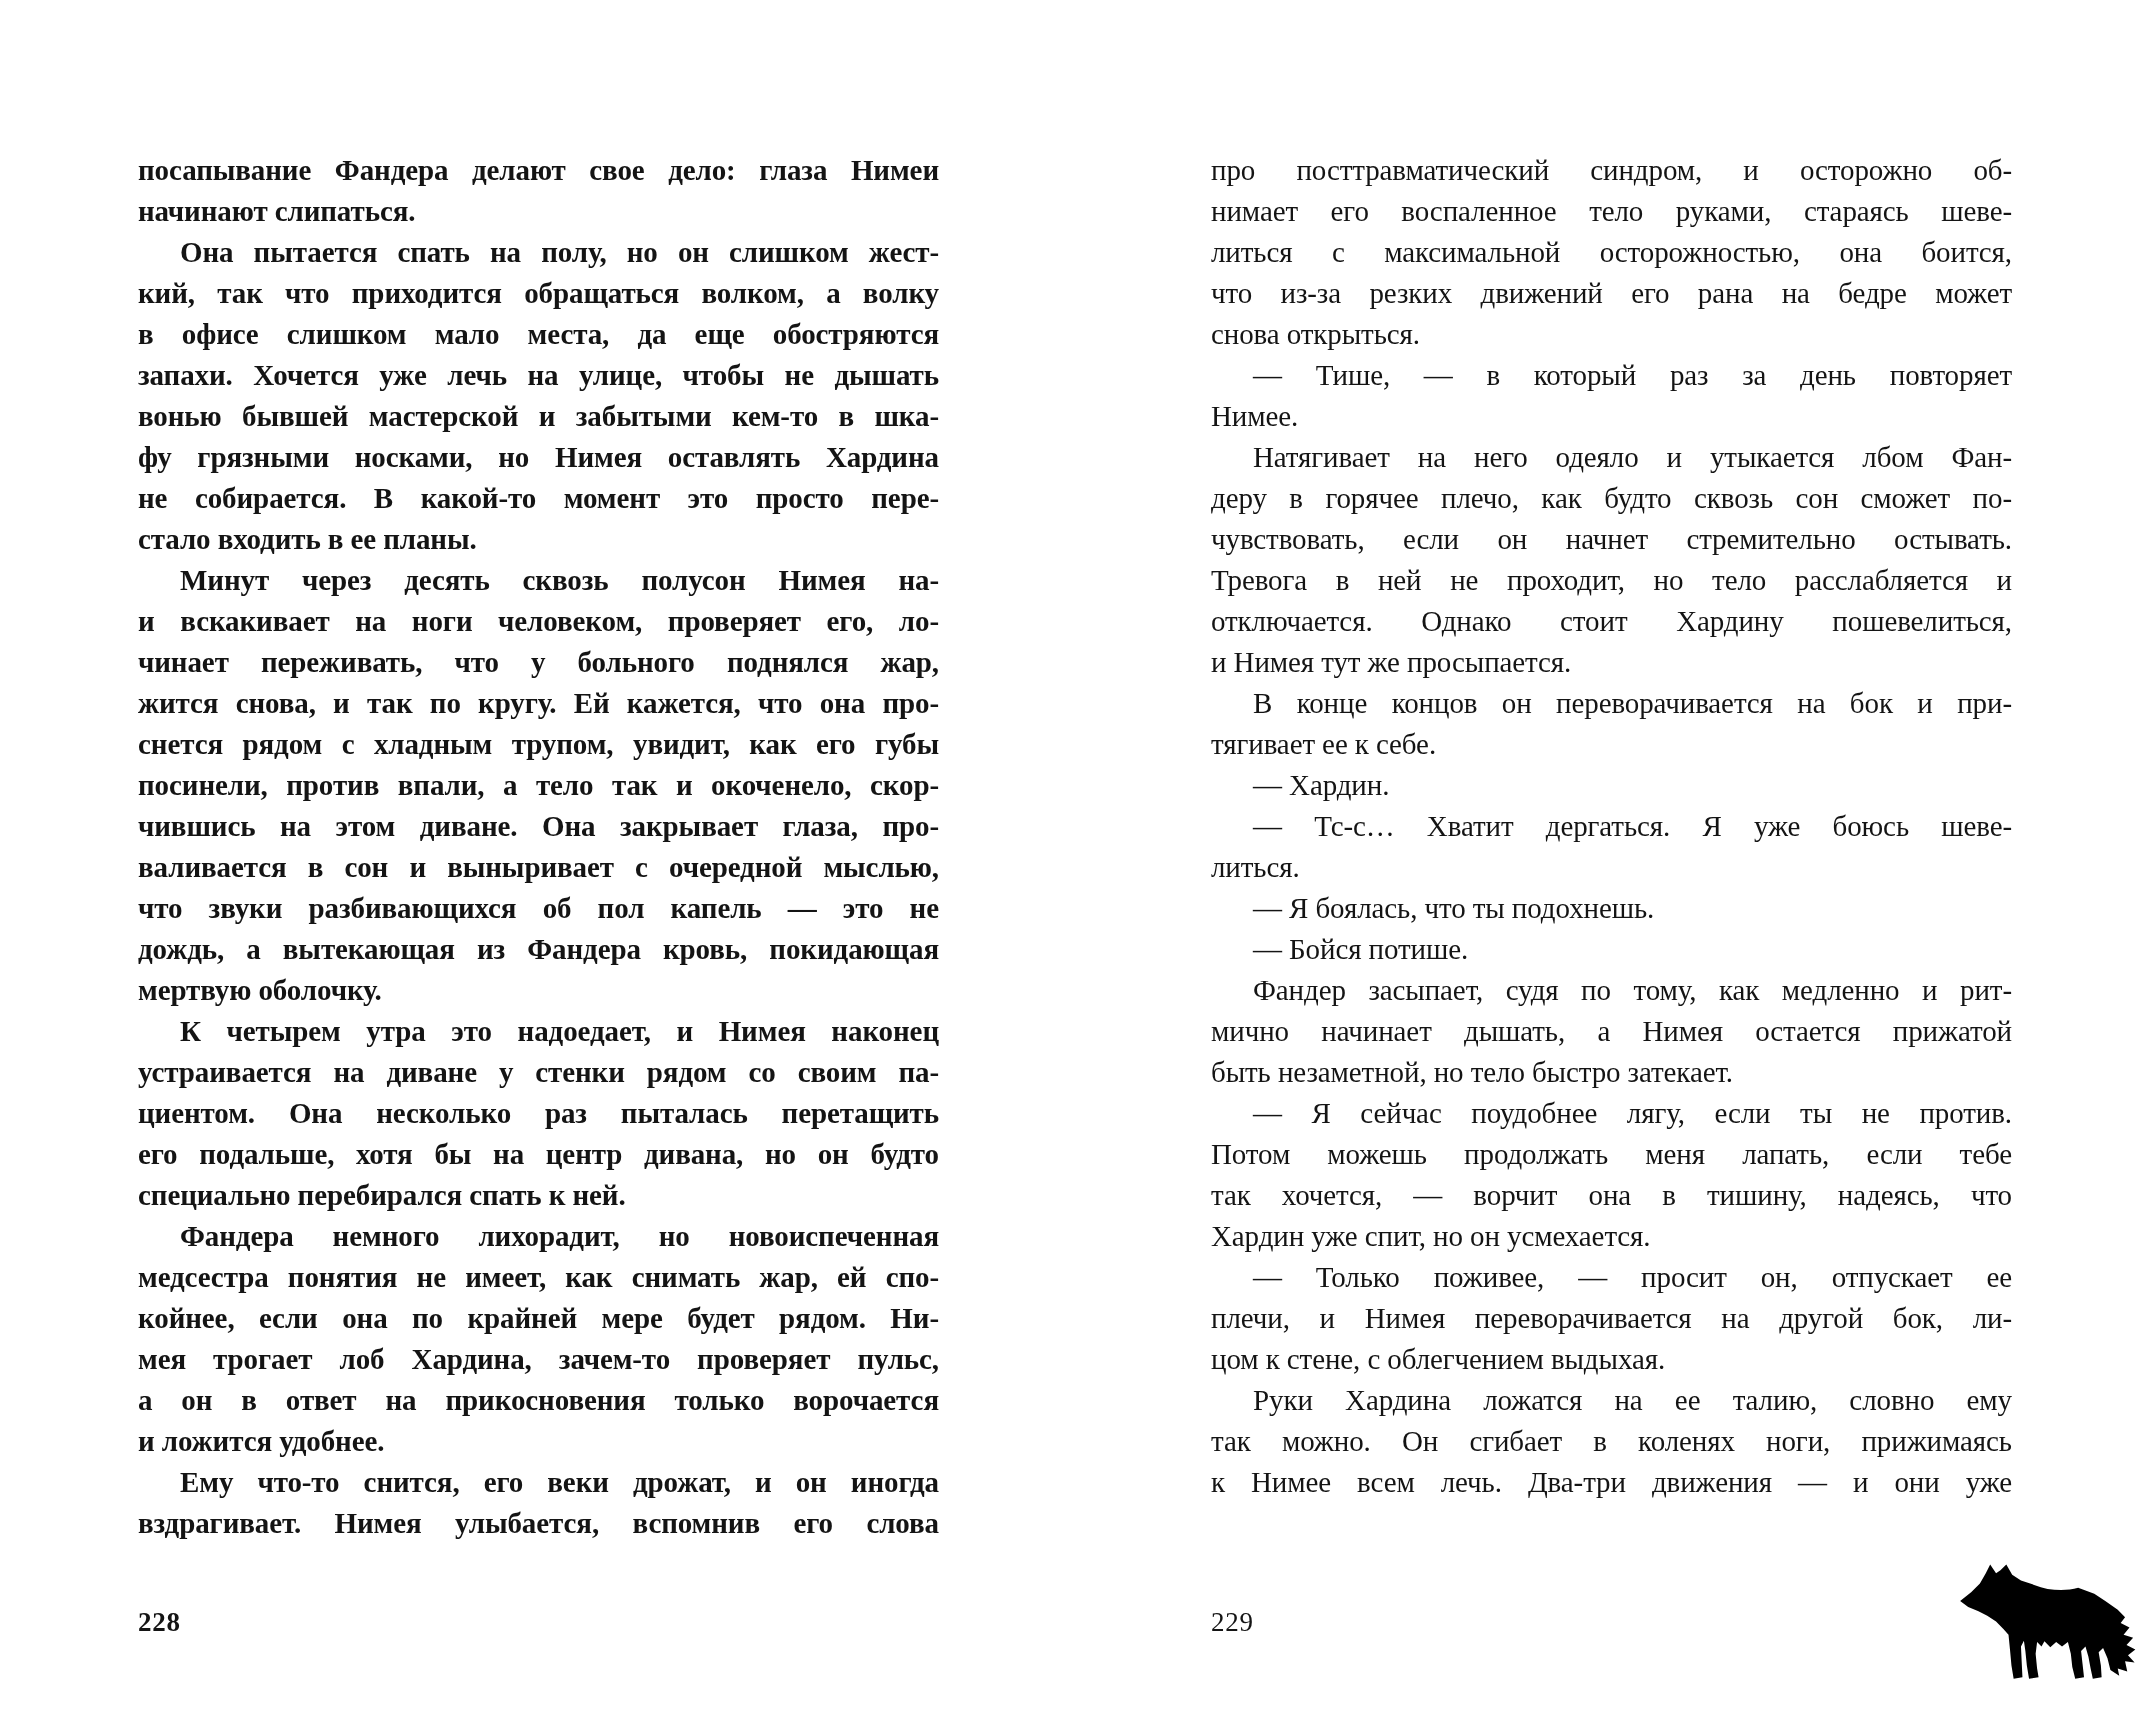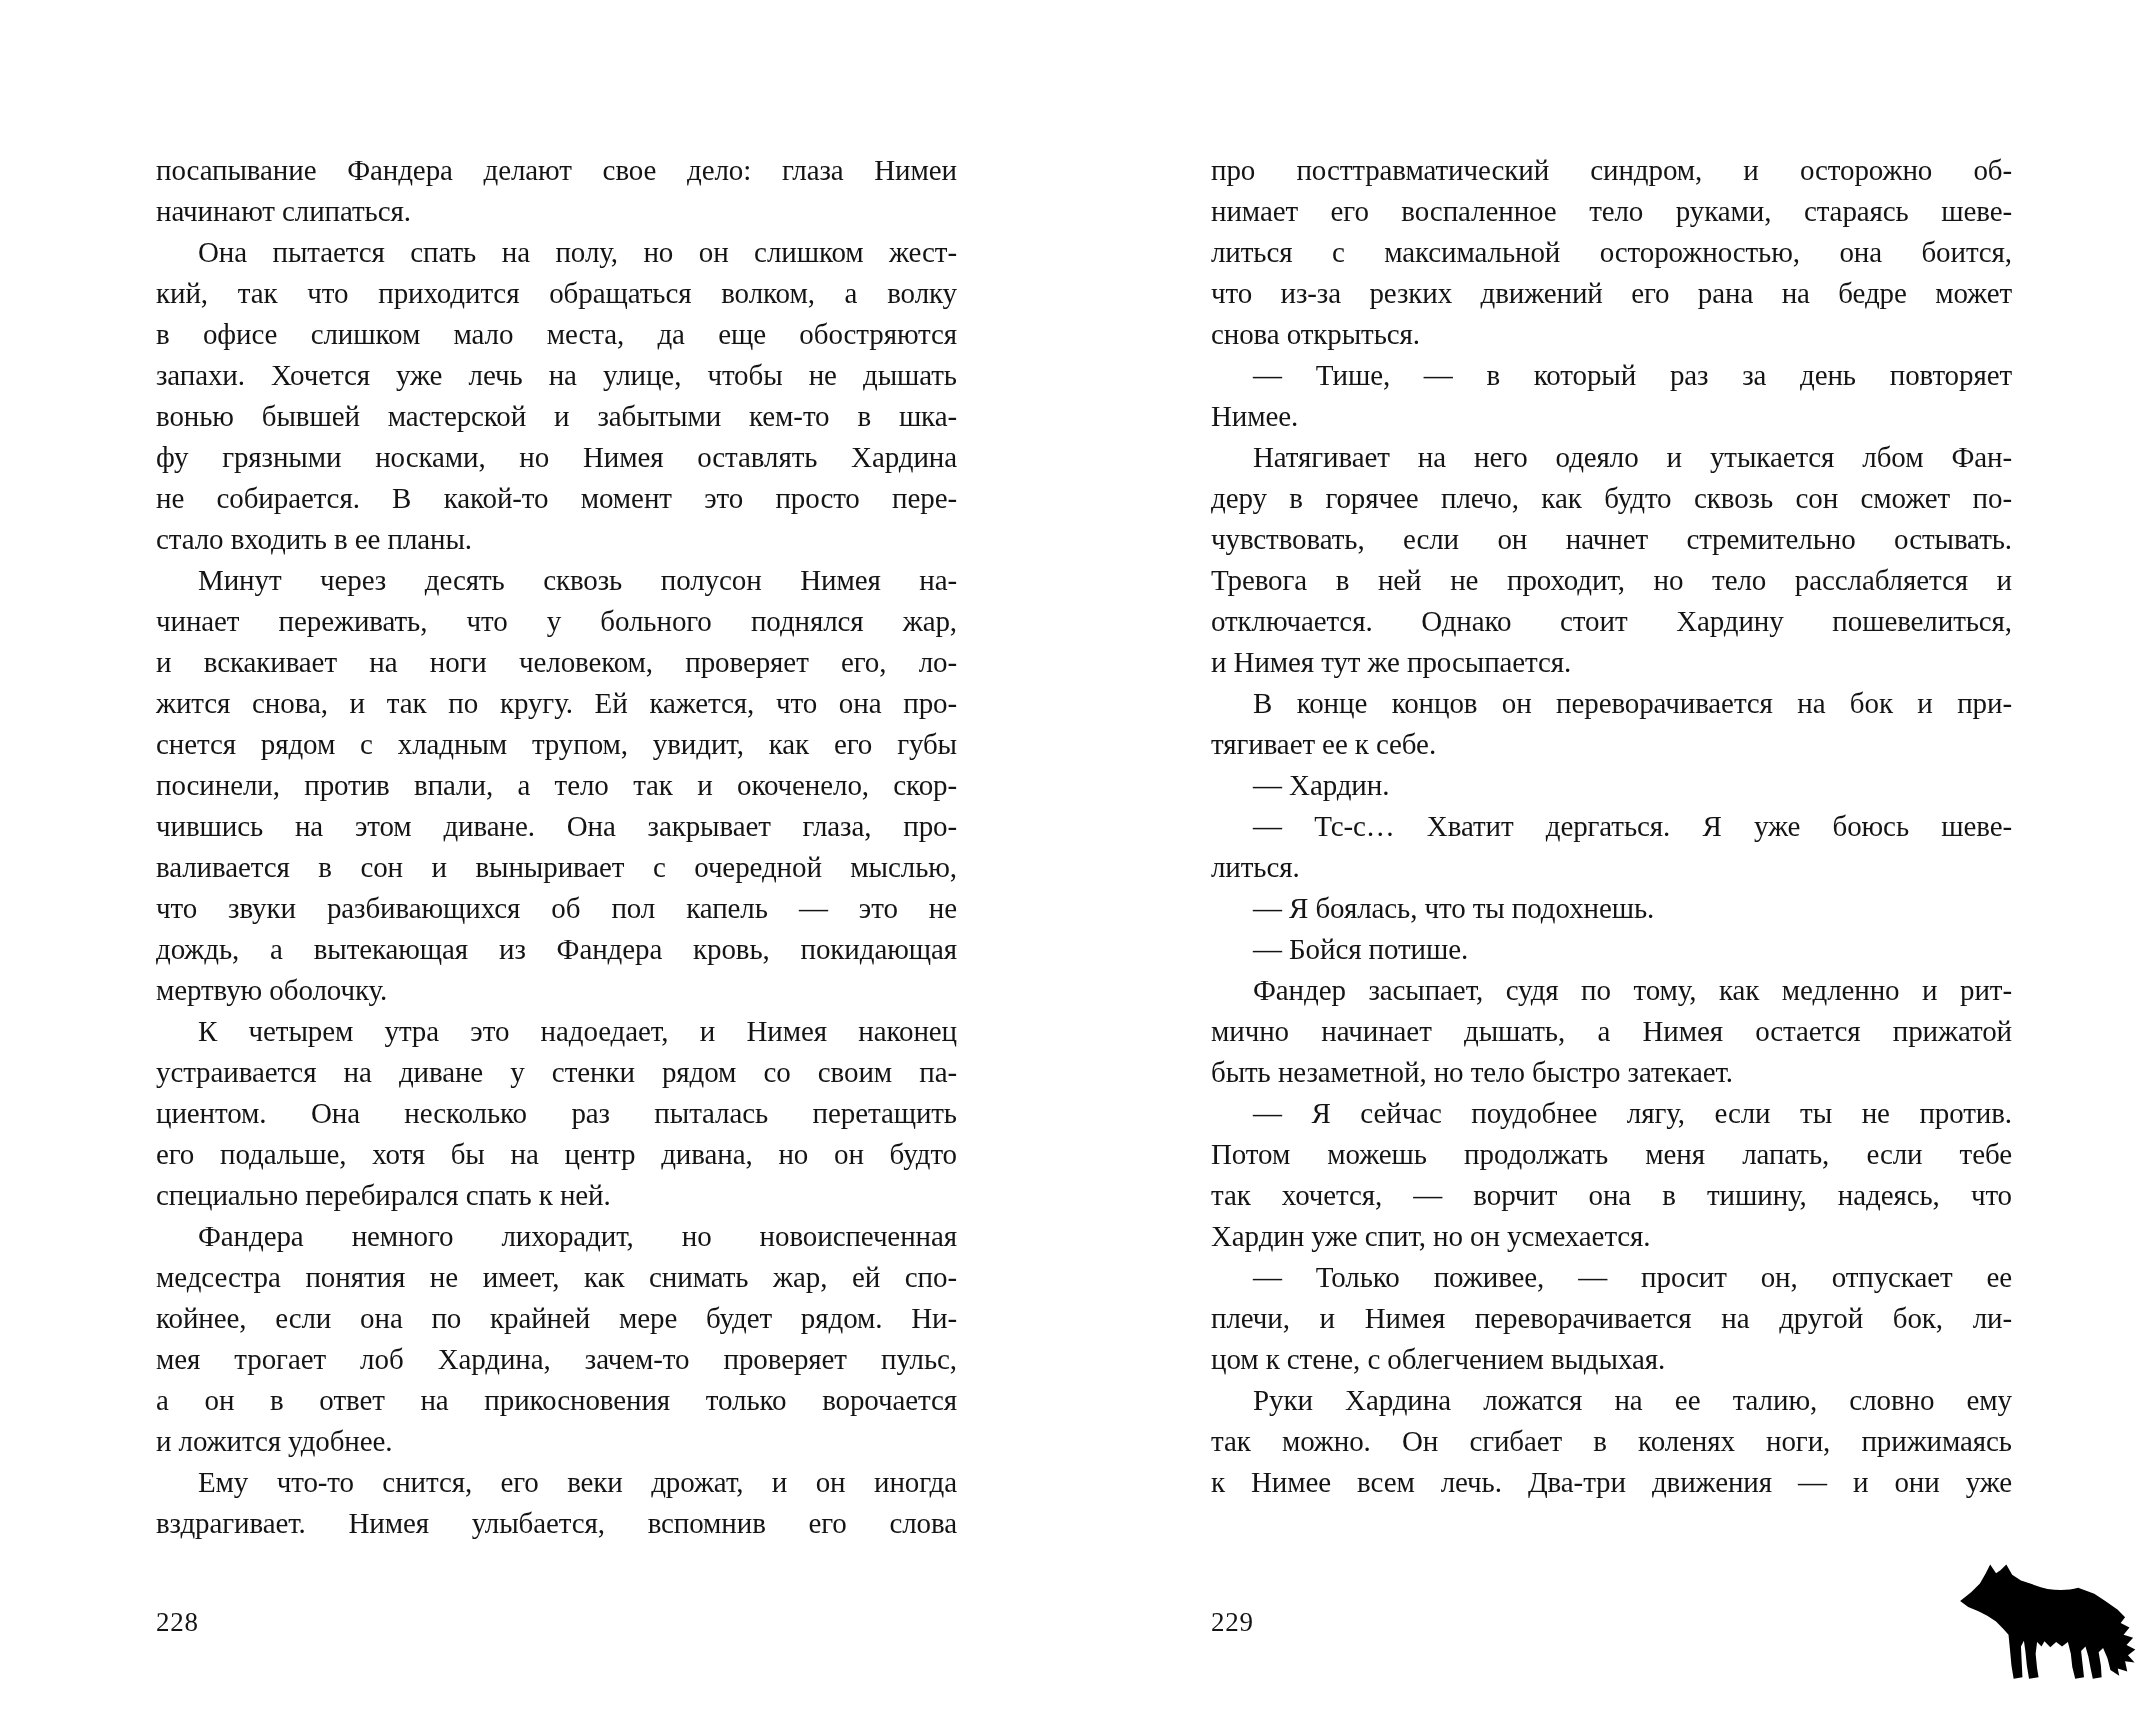--- a/index.html
+++ b/index.html
@@ -12,21 +12,21 @@
     color: #141414;
     font-family: "Liberation Serif", "DejaVu Serif", serif;
     overflow: hidden;
   }
   .page {
     position: absolute;
     top: 0;
     height: 1720px;
     width: 1075px;
   }
-  .page-left  { left: 18px; }
+  .page-left  { left: 0; font-weight: bold; }
   .page-right { left: 1076px; }
   .column {
     position: absolute;
     top: 150px;
     width: 801px;
     font-size: 29px;
     line-height: 41px;
     letter-spacing: -0.1px;
   }
   .col-left  { left: 138px; }
@@ -68,22 +68,22 @@
         <div class="line noj">начинают слипаться.</div>
         <div class="line ind">Она пытается спать на полу, но он слишком жест-</div>
         <div class="line">кий, так что приходится обращаться волком, а волку</div>
         <div class="line">в офисе слишком мало места, да еще обостряются</div>
         <div class="line">запахи. Хочется уже лечь на улице, чтобы не дышать</div>
         <div class="line">вонью бывшей мастерской и забытыми кем-то в шка-</div>
         <div class="line">фу грязными носками, но Нимея оставлять Хардина</div>
         <div class="line">не собирается. В какой-то момент это просто пере-</div>
         <div class="line noj">стало входить в ее планы.</div>
         <div class="line ind">Минут через десять сквозь полусон Нимея на-</div>
+        <div class="line">и вскакивает на ноги человеком, проверяет его, ло-</div>
         <div class="line">чинает переживать, что у больного поднялся жар,</div>
-        <div class="line">и вскакивает на ноги человеком, проверяет его, ло-</div>
         <div class="line">жится снова, и так по кругу. Ей кажется, что она про-</div>
         <div class="line">снется рядом с хладным трупом, увидит, как его губы</div>
         <div class="line">посинели, против впали, а тело так и окоченело, скор-</div>
         <div class="line">чившись на этом диване. Она закрывает глаза, про-</div>
         <div class="line">валивается в сон и выныривает с очередной мыслью,</div>
         <div class="line">что звуки разбивающихся об пол капель — это не</div>
         <div class="line">дождь, а вытекающая из Фандера кровь, покидающая</div>
         <div class="line noj">мертвую оболочку.</div>
         <div class="line ind">К четырем утра это надоедает, и Нимея наконец</div>
         <div class="line">устраивается на диване у стенки рядом со своим па-</div>

